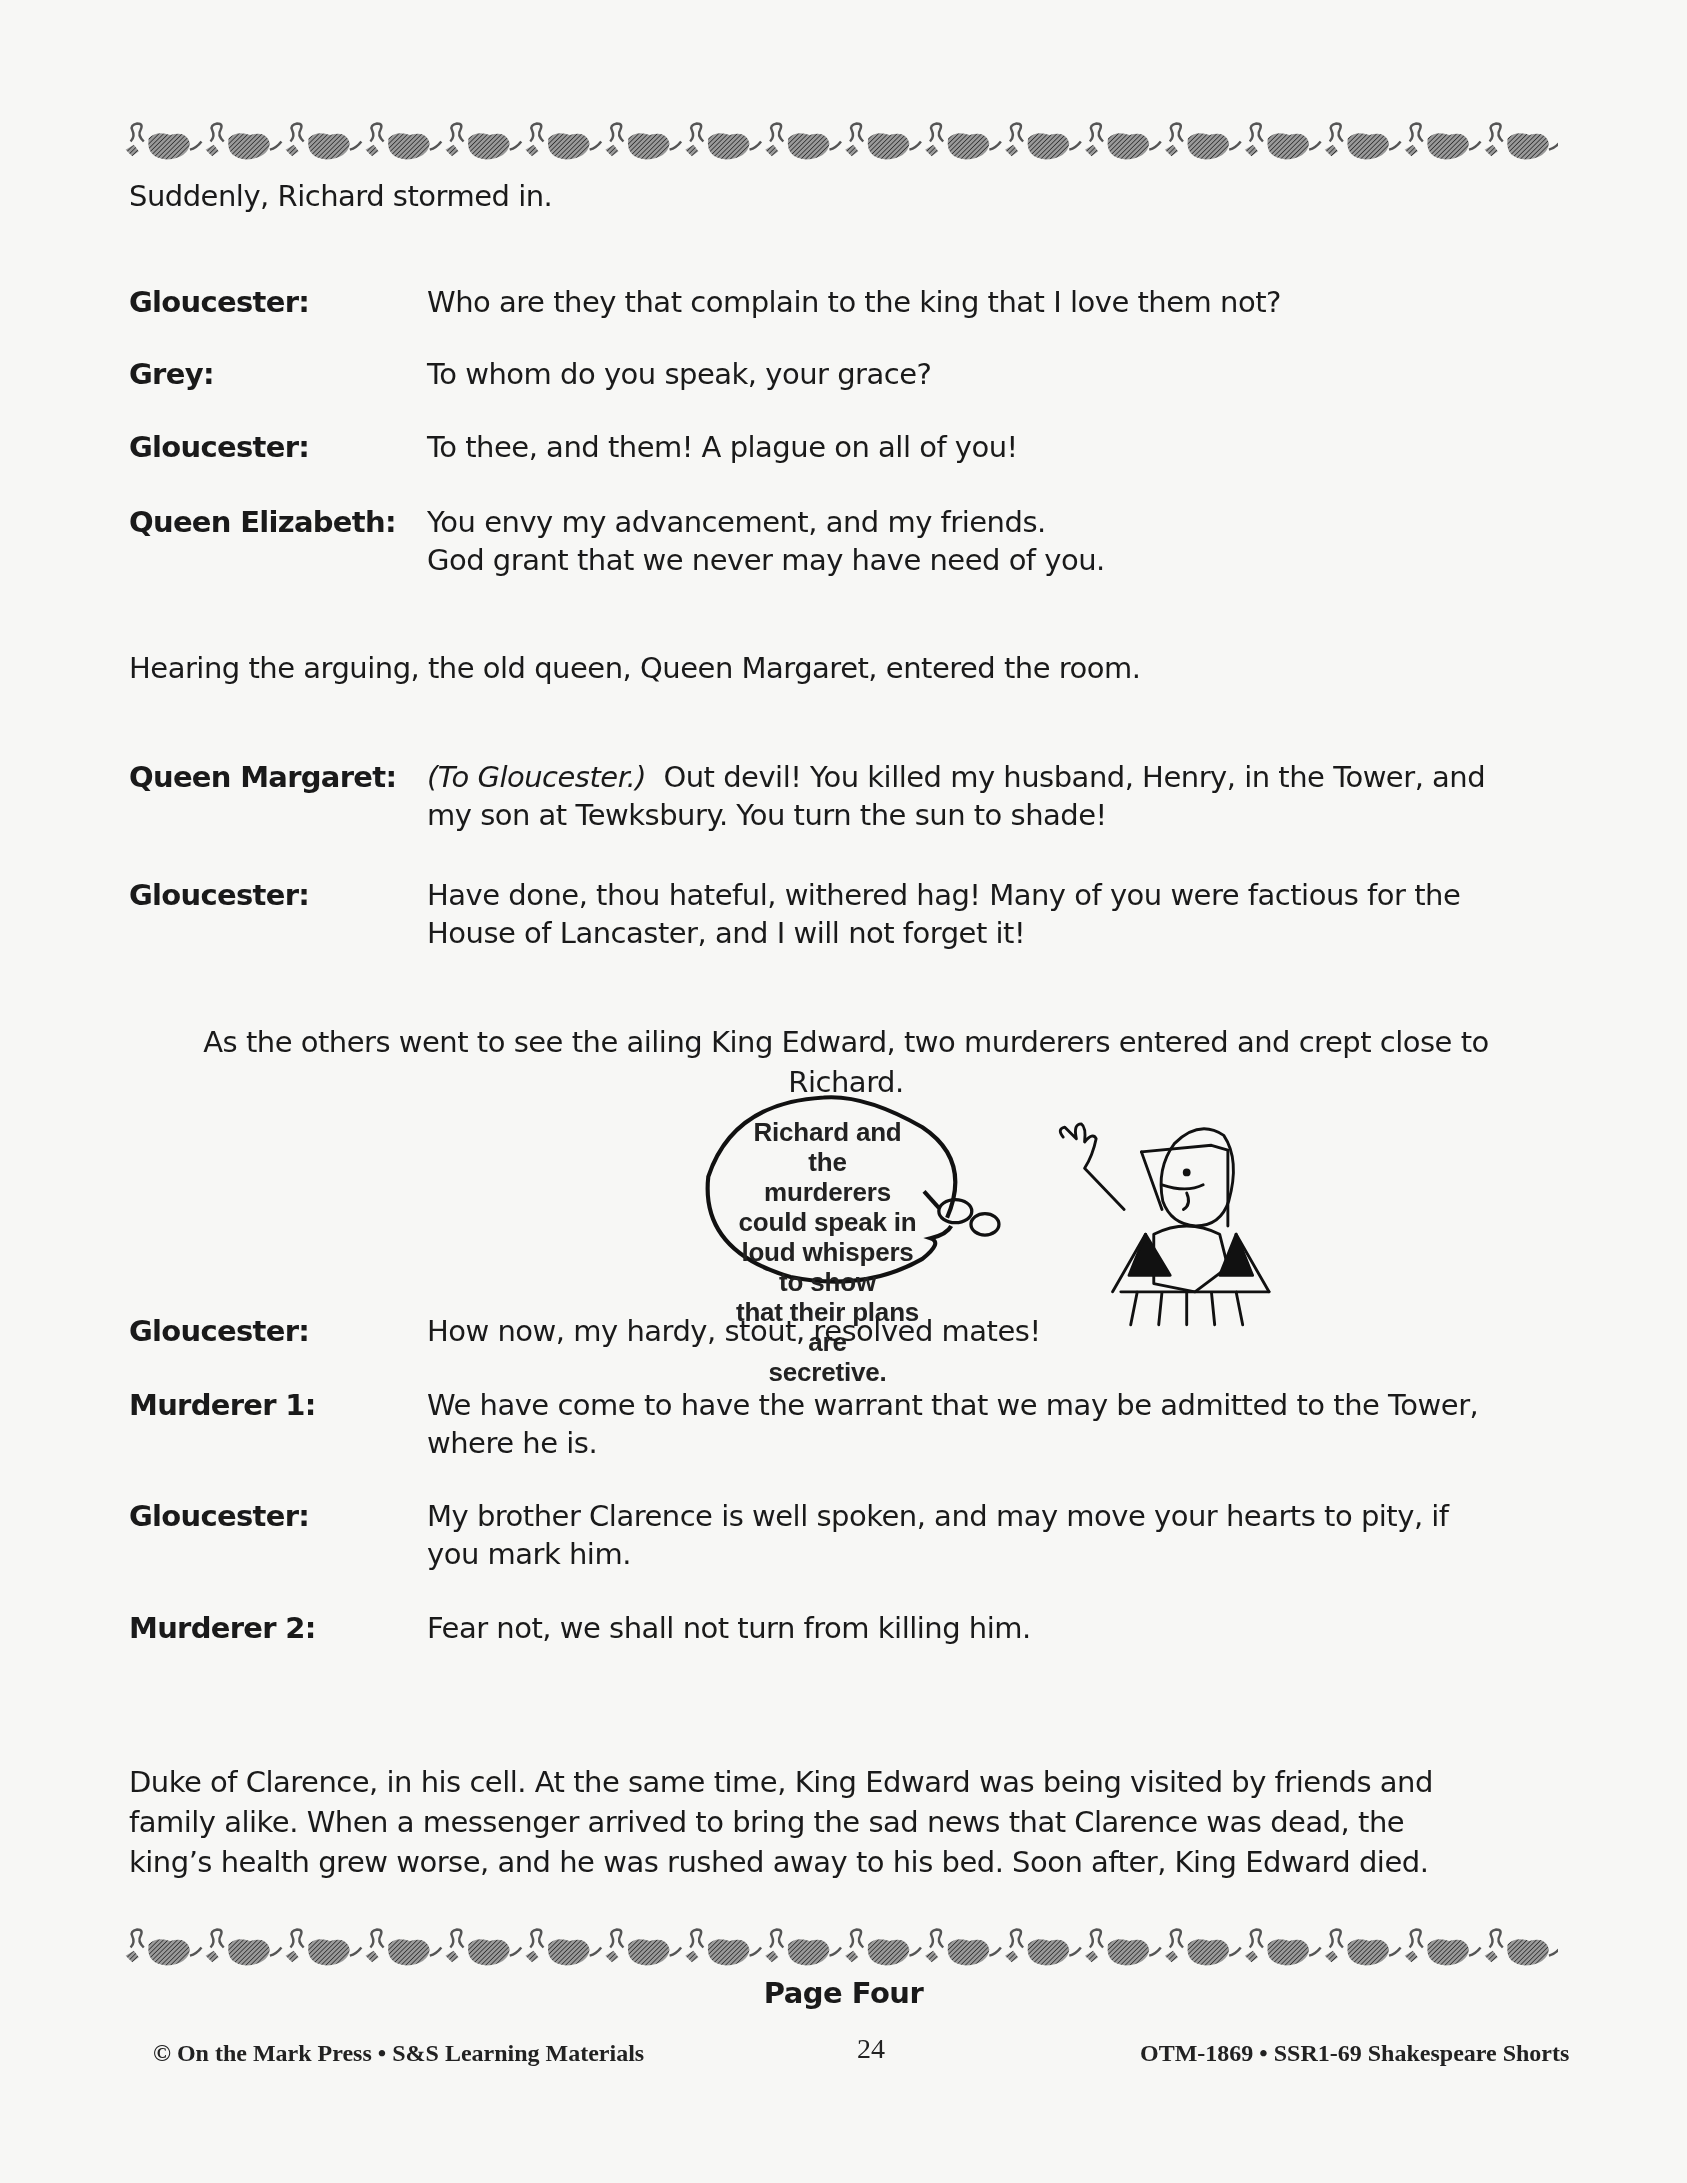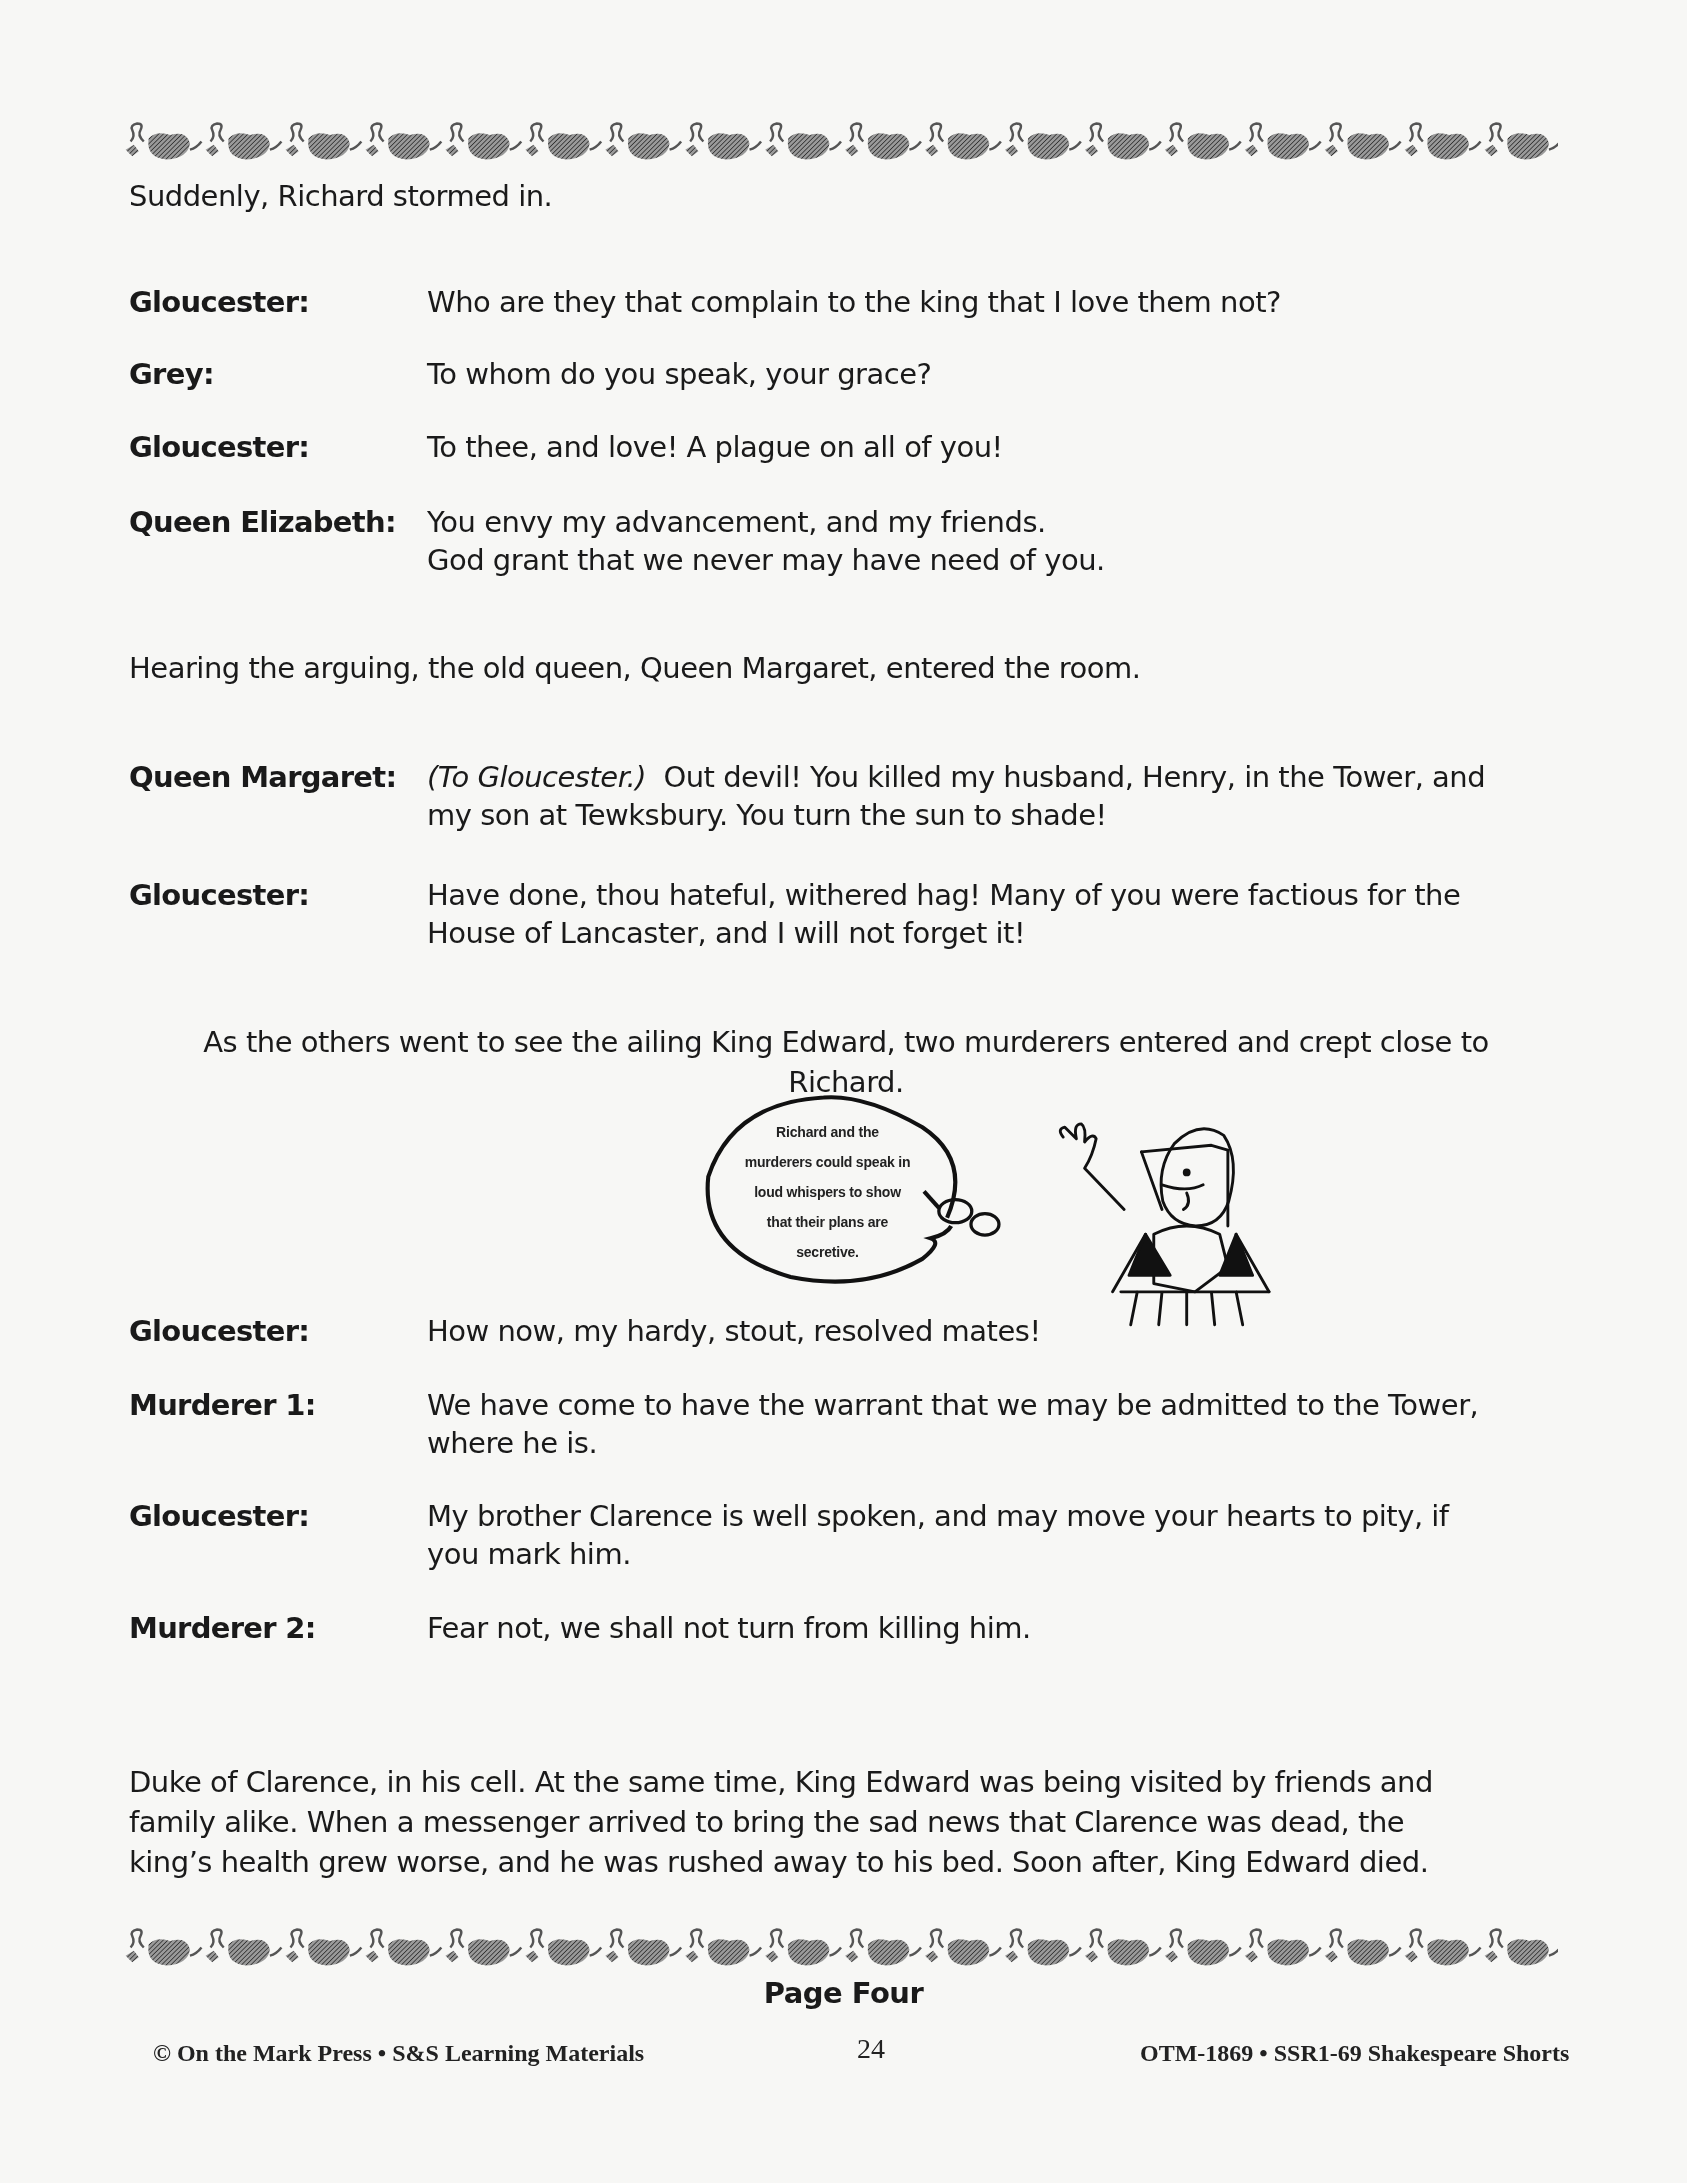--- a/index.html
+++ b/index.html
@@ -26,21 +26,21 @@
   }
   .speaker { position: absolute; left: 0; top: 0; font-weight: bold; letter-spacing: -0.7px; }
   .speech { position: absolute; left: 298px; top: 0; width: 1137px; }
   .speech .stage { font-style: italic; }
 
   
   .illus { position: absolute; left: 700px; top: 1086px; width: 700px; height: 247px; }
   .bubble-text {
     position: absolute; left: 33px; top: 31px; width: 189px;
     font-family: "Liberation Sans", sans-serif; font-weight: bold;
-    font-size: 14px; line-height: 30px; text-align: center; letter-spacing: -0.2px;
+    font-size: 26px; line-height: 30px; text-align: center; letter-spacing: -0.2px;
     color: #222;
   }
 
   .page-label {
     position: absolute; left: 0; width: 1687px; top: 1976px; text-align: center;
     font-size: 29px; font-weight: bold; letter-spacing: -0.5px;
   }
   .footer {
     position: absolute; top: 2040px; font-family: "Liberation Serif", serif;
     font-weight: bold; font-size: 24px; color: #222; margin-left: 33px;
@@ -94,21 +94,21 @@
   <div class="line" style="top:283px;">
     <span class="speaker">Gloucester:</span>
     <span class="speech">Who are they that complain to the king that I love them not?</span>
   </div>
   <div class="line" style="top:355px;">
     <span class="speaker">Grey:</span>
     <span class="speech">To whom do you speak, your grace?</span>
   </div>
   <div class="line" style="top:428px;">
     <span class="speaker">Gloucester:</span>
-    <span class="speech">To thee, and love!  A plague on all of you!</span>
+    <span class="speech">To thee, and them!  A plague on all of you!</span>
   </div>
   <div class="line" style="top:503px;">
     <span class="speaker">Queen Elizabeth:</span>
     <span class="speech">
       <span>You envy my advancement, and my friends.</span><br>
       <span>God grant that we never may have need of you.</span>
     </span>
   </div>
 
   <div class="narr" style="top:648px;">Hearing the arguing, the old queen, Queen Margaret, entered the room.</div>

